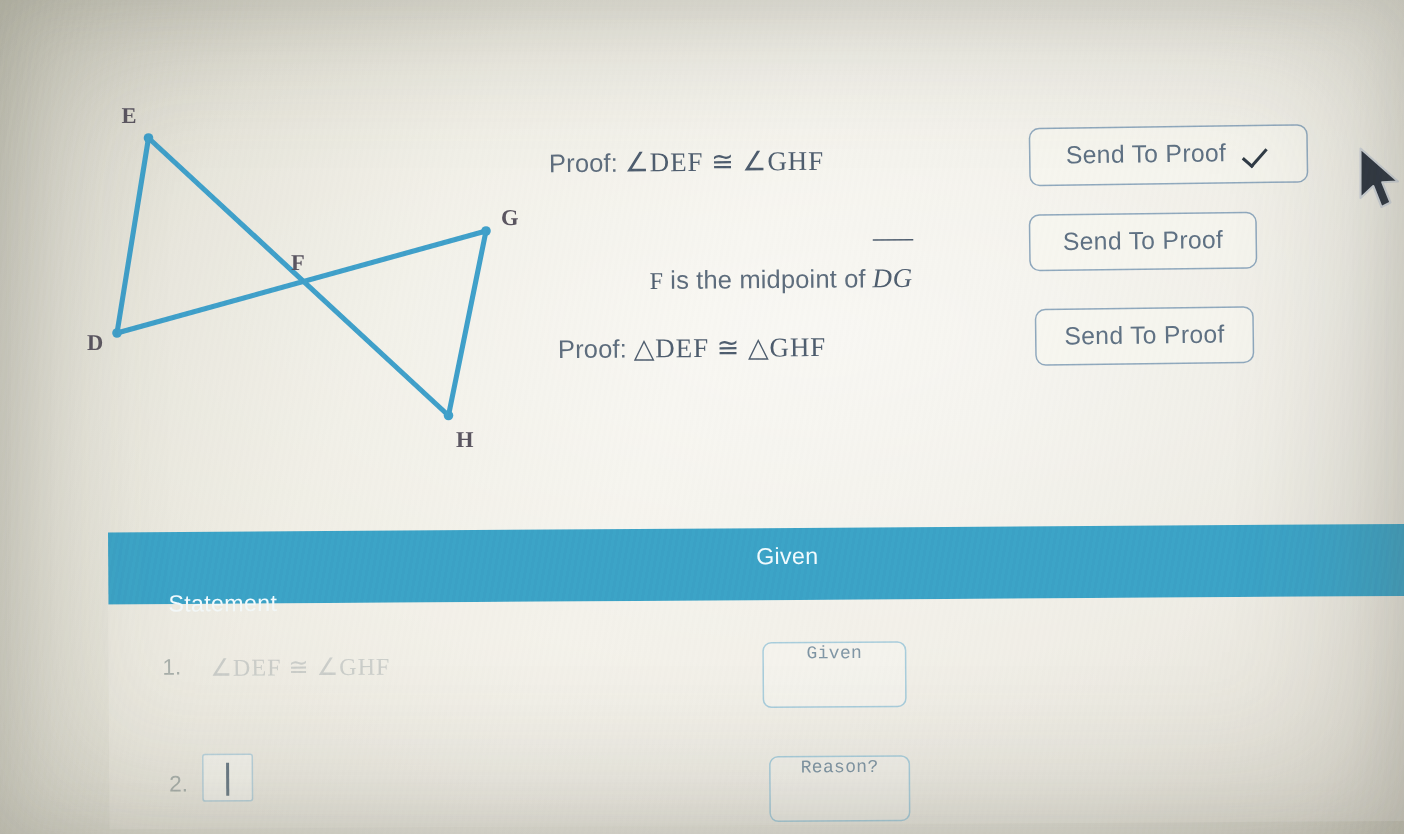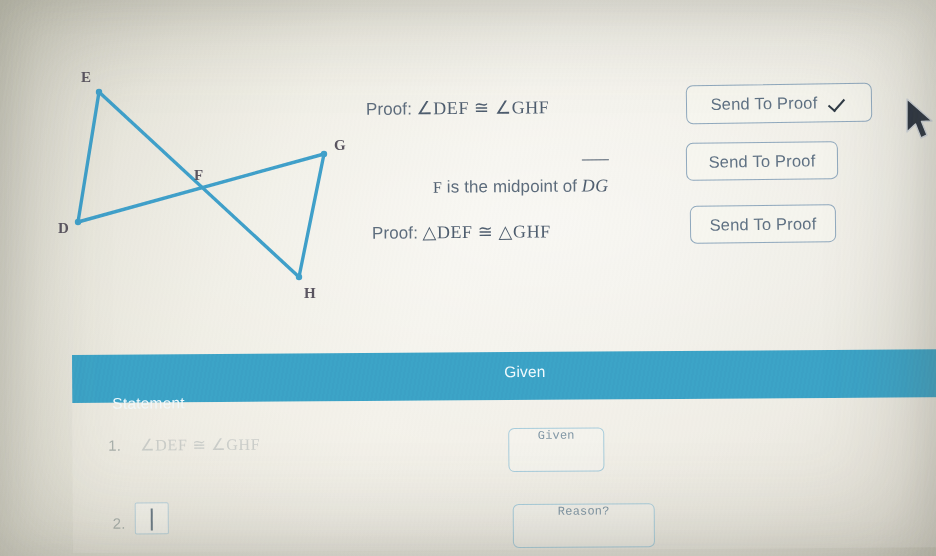--- a/index.html
+++ b/index.html
@@ -236,21 +236,21 @@
     color: #7f95a4;
     font-family: Liberation Mono, monospace;
     font-size: 12px;
     display: flex;
     align-items: flex-start;
     justify-content: center;
     letter-spacing: .2px;
     cursor: pointer;
   }
   #reason-1 { left: 436px; top: 28px;  width: 96px; height: 44px; }
-  #reason-2 { left: 440px; top: 104px; width: 142px; height: 44px; }
+  #reason-2 { left: 440px; top: 104px; width: 94px; height: 44px; }
 
   
   #cursor {
     position: absolute;
     left: 905px;
     top: 98px;
     width: 38px;
     height: 46px;
     pointer-events: none;
   }

